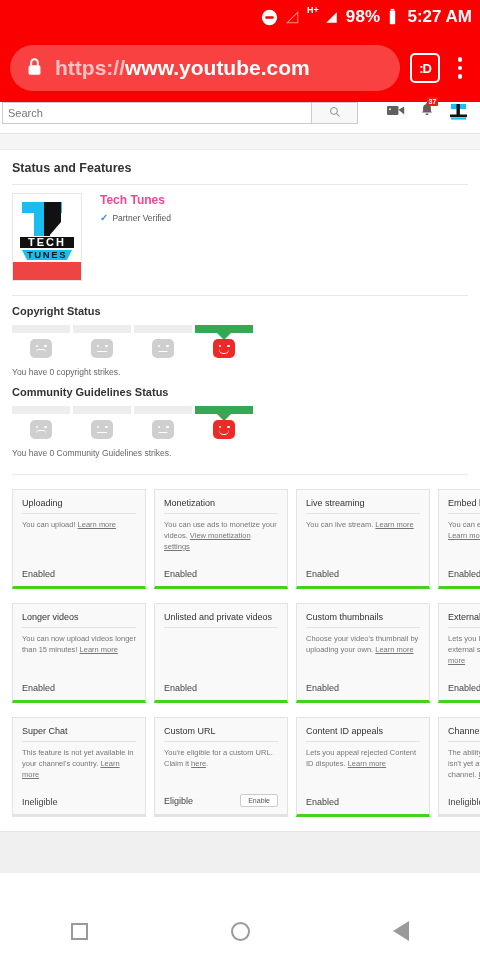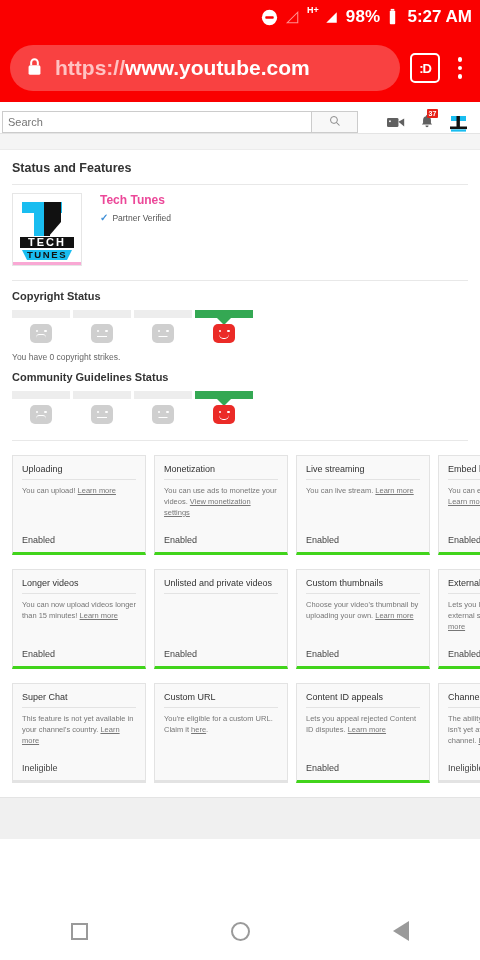--- a/index.html
+++ b/index.html
@@ -39,21 +39,21 @@
     width: 30px; height: 30px; border: 2.5px solid #fff; border-radius: 5px;
     display: flex; align-items: center; justify-content: center;
     color: #fff; font-size: 13px; font-weight: bold; letter-spacing: -1px;
   }
   .kebab { width: 20px; display: flex; flex-direction: column; align-items: center; gap: 4px; }
   .kebab i { width: 4.5px; height: 4.5px; background: #fff; border-radius: 50%; display: block; }
 
   
   .yt-header {
     height: 32px; background: #ffffff; border-bottom: 1px solid #e4e4e4;
-    display: flex; align-items: flex-end; padding: 0 6px 0 0;
+    display: flex; align-items: flex-start; padding: 0 6px 0 0;
   }
   .search-group { display: flex; align-items: stretch; height: 22px; margin-left: 2px; }
   .search-input {
     width: 310px; border: 1px solid #ccc; background: #fff;
     font-size: 11px; color: #777; padding: 0 5px;
     font-family: "Liberation Sans", sans-serif; outline: none;
   }
   .search-btn {
     width: 46px; border: 1px solid #ccc; border-left: none; background: #f8f8f8;
     display: flex; align-items: center; justify-content: center;
@@ -69,21 +69,21 @@
 
   .grayband { height: 16px; background: #f5f5f5; border-bottom: 1px solid #ececec; }
 
   
   .content { padding: 0 12px; background: #fff; }
   .page-title { font-size: 12.5px; color: #333; font-weight: bold; padding: 11px 0 9px; }
   .hr { height: 1px; background: #e8e8e8; }
 
   .channel-row { display: flex; gap: 18px; padding: 8px 0 14px; }
   .logo {
-    width: 70px; height: 73px; background: #f9a8d4; border: 1px solid #e6e6e6;
+    width: 70px; height: 88px; background: #ef4444; border: 1px solid #e6e6e6;
     position: relative; overflow: hidden; flex: none;
   }
   .ch-name { font-size: 12px; color: #ec4899; font-weight: bold; margin-top: 0; }
   .ch-verified { font-size: 8.5px; color: #555; margin-top: 5px; display: flex; align-items: center; gap: 4px; }
   .check { color: #3f8fd7; font-size: 10px; font-weight: bold; }
 
   
   .strike-block { padding-top: 9px; }
   .strike-title { font-size: 11px; color: #333; font-weight: bold; margin-bottom: 8px; }
   .meter { display: flex; gap: 3px; width: 241px; }
@@ -335,20 +335,21 @@
           </div>
         </div>
       <div class="face-cell">
           <div class="face red">
             <i class="eye l"></i>
             <i class="eye r"></i>
             <span class="mouth smile"></span>
           </div>
         </div>
     </div>
+    <div class="strike-note">You have 0 Community Guidelines strikes.</div>
   </div>
 </div>
 
 <div class="cards-area">
   <div class="top-divider"></div>
   <div id="card-rows">
       <div class="card-row">
         <div class="card green">
           <div class="card-title">Uploading</div>
           <div class="card-desc">You can upload! <a href="#">Learn more</a></div>
@@ -411,20 +412,24 @@
         <div class="card">
           <div class="card-title">Super Chat</div>
           <div class="card-desc">This feature is not yet available in your channel's country. <a href="#">Learn more</a></div>
           <div class="card-status">
             <span>Ineligible</span>
           </div>
         </div>
         <div class="card">
           <div class="card-title">Custom URL</div>
           <div class="card-desc">You're eligible for a custom URL. Claim it <a href="#">here</a>.</div>
+          <div class="card-status">
+            <span>Eligible</span>
+            <button class="enable-btn">Enable</button>
+          </div>
         </div>
         <div class="card green">
           <div class="card-title">Content ID appeals</div>
           <div class="card-desc">Lets you appeal rejected Content ID disputes. <a href="#">Learn more</a></div>
           <div class="card-status">
             <span>Enabled</span>
           </div>
         </div>
         <div class="card">
           <div class="card-title">Channel memberships</div>

